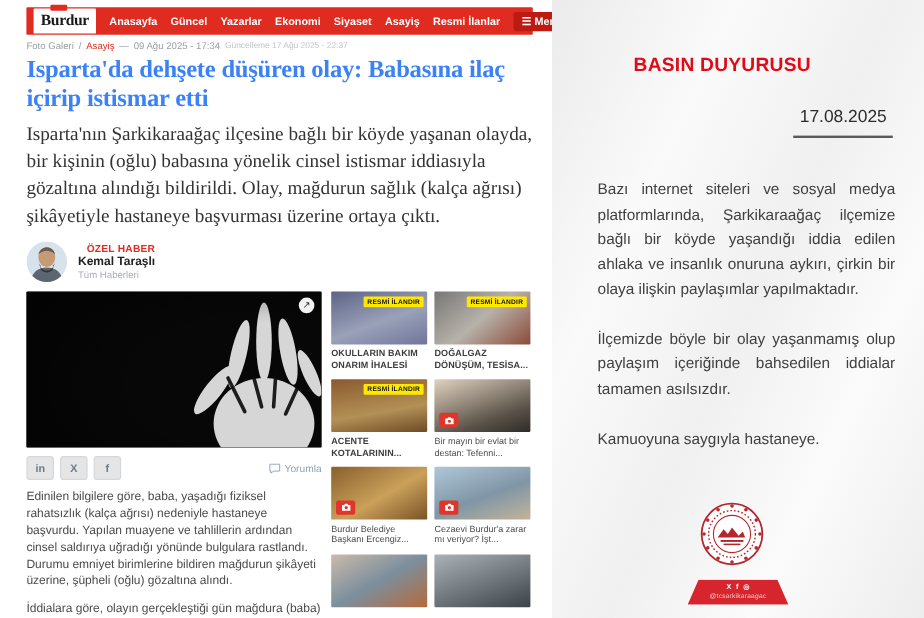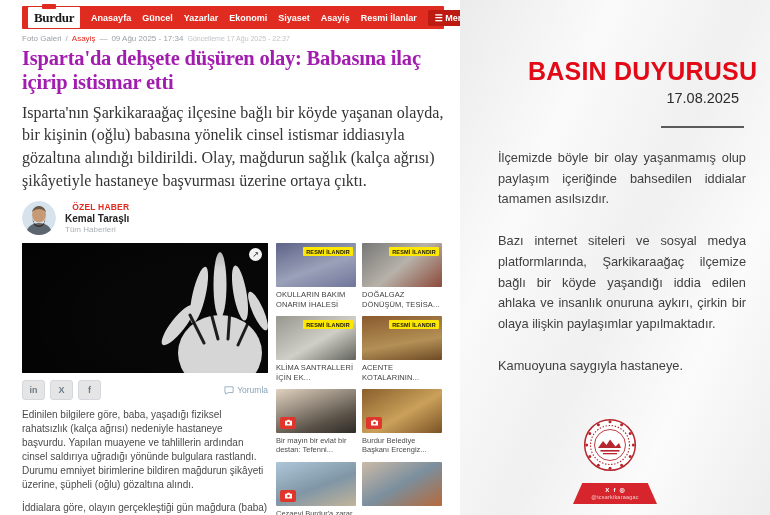--- a/index.html
+++ b/index.html
@@ -10,21 +10,21 @@
   .left-page{width:460px;box-sizing:border-box;padding:6px 16px 0 22px;background:#fff;}
   .nav{height:23px;background:#e02b20;display:flex;align-items:center;padding:0 6px;gap:11px;border-radius:1px;}
   .logo{background:#fff;padding:1px 6px 2px;position:relative;border-radius:1px;cursor:pointer;}
   .logo-txt{font-weight:bold;font-size:13px;color:#191919;letter-spacing:-0.3px;font-family:"Liberation Serif",serif;}
   .logo-tag{position:absolute;top:-3px;left:14px;width:14px;height:5px;background:#e02b20;border-radius:1px;}
   .nav-item{color:#fff;font-size:9px;font-weight:bold;white-space:nowrap;cursor:pointer;}
   .menu-btn{margin-left:auto;background:#bd1a12;color:#fff;font-size:9px;font-weight:bold;padding:3px 7px;border-radius:2px;cursor:pointer;white-space:nowrap;}
   .crumbs{display:flex;align-items:center;gap:4px;font-size:8px;color:#9aa0a6;margin:5px 0 2px;}
   .crumb-cat{color:#e02b20;}
   .crumb-upd{font-size:7px;color:#c0c4c9;}
-  h1.title{font-family:"Liberation Serif","DejaVu Serif",serif;font-size:20.5px;line-height:1.16;color:#a21caf;margin:4px 0 7px;letter-spacing:-0.2px;}
+  h1.title{font-family:"Liberation Serif","DejaVu Serif",serif;font-size:20.5px;line-height:1.16;color:#3b82f6;margin:4px 0 7px;letter-spacing:-0.2px;}
   .lead{font-family:"Liberation Serif","DejaVu Serif",serif;font-size:16px;line-height:1.42;color:#333;margin:0 0 9px;}
   .author{display:flex;align-items:center;gap:9px;margin:2px 0 8px;}
   .avatar{width:34px;height:34px;border-radius:50%;overflow:hidden;flex:0 0 34px;}
   .author-label{color:#e02b20;font-size:8.5px;font-weight:bold;letter-spacing:0.2px;text-align:right;}
   .author-name{color:#222;font-size:10px;font-weight:bold;margin-top:1px;}
   .author-link{color:#a9aeb4;font-size:8px;margin-top:1px;cursor:pointer;}
   .cols{display:flex;gap:8px;}
   .main-col{width:246px;flex:0 0 246px;}
   .hero{position:relative;width:246px;height:130px;background:#070707;border-radius:1px;overflow:hidden;}
   .hero-ic{position:absolute;top:5px;right:6px;width:13px;height:13px;border-radius:50%;background:#f2f2f2;color:#333;font-size:8px;line-height:13px;text-align:center;cursor:pointer;}
@@ -33,36 +33,36 @@
   .comment{margin-left:auto;display:flex;align-items:flex-end;gap:3px;color:#8aa4b8;font-size:8.5px;cursor:pointer;}
   .body-p{font-size:10px;line-height:1.4;color:#4a4a4a;margin:0 0 9px;}
   
   .side-col{width:166px;flex:0 0 166px;}
   .side-grid{display:flex;flex-wrap:wrap;column-gap:6px;row-gap:7px;}
   .side-item{width:80px;cursor:pointer;}
   .thumb{position:relative;width:80px;height:44px;border-radius:1px;overflow:hidden;}
   .badge-yellow{position:absolute;top:4px;right:3px;background:#ffe800;color:#111;font-size:5.5px;font-weight:bold;padding:1.5px 3px;border-radius:1px;letter-spacing:0.2px;}
   .badge-cam{position:absolute;bottom:4px;left:4px;width:16px;height:12px;background:#e0352b;border-radius:2px;display:flex;align-items:center;justify-content:center;}
   .cap{font-size:7.5px;line-height:1.25;margin-top:3px;color:#4c4c4c;}
-  .cap.off{color:#3e3e3e;font-weight:normal;letter-spacing:0.1px;}
+  .cap.off{color:#3e3e3e;font-weight:bold;letter-spacing:0.1px;}
   .t1{background:linear-gradient(160deg,#5e6388,#9aa1b8 55%,#70759a);}
   .t2{background:linear-gradient(140deg,#777,#b7b2a9 50%,#8c4a3a);}
   .t3{background:linear-gradient(150deg,#97968f,#cfcfc8 55%,#62625c);}
   .t4{background:linear-gradient(170deg,#8a5a2e,#b39055 60%,#6e4a26);}
   .g1{background:linear-gradient(160deg,#e0d2c0,#5a5248 70%,#2e2b26);}
   .g2{background:linear-gradient(150deg,#8a5f2c,#caa05a 55%,#7a5326);}
   .g3{background:linear-gradient(160deg,#86b8dd,#3e7fae 55%,#2e6b55);}
   .g4{background:linear-gradient(160deg,#aec7d8,#8096a6 55%,#c2b49a);}
   .g5{background:linear-gradient(150deg,#cbbaa8,#7b8f9e 50%,#b56a3a);}
   .g6{background:linear-gradient(160deg,#aab2b8,#6e767c 55%,#3c4246);}
 
   
   .right-page{position:relative;width:310px;height:515px;background:linear-gradient(115deg,#ebebeb 0%,#fafafa 28%,#f0f0f0 52%,#fbfbfb 74%,#ededed 100%);}
-  .pr-title{position:absolute;left:68px;top:57px;color:#e30a17;font-size:25px;font-weight:800;letter-spacing:0.2px;white-space:nowrap;}
-  .pr-date{position:absolute;right:26px;top:90px;font-size:14.5px;color:#2b2b2b;border-bottom:2px solid #5a5a5a;padding:0 5px 20px;}
+  .pr-title{position:absolute;left:68px;top:46px;color:#e30a17;font-size:16px;font-weight:800;letter-spacing:0.2px;white-space:nowrap;}
+  .pr-date{position:absolute;right:26px;top:90px;font-size:14.5px;color:#2b2b2b;border-bottom:2px solid #5a5a5a;padding:0 5px 7px;}
   .pr-body{position:absolute;left:38px;right:24px;top:148px;}
   .pr-body p{font-size:12.8px;line-height:1.62;color:#3f3f3f;text-align:justify;margin:0 0 21px;}
   .pr-body p:last-child{text-align:left;margin-top:12px;}
   .seal{position:absolute;left:123px;top:418px;width:54px;height:54px;}
   .banner{position:absolute;left:113px;top:483px;width:84px;height:21px;background:#d6252c;clip-path:polygon(11% 0,89% 0,100% 100%,0 100%);display:flex;flex-direction:column;align-items:center;justify-content:center;gap:1px;}
   .banner-icons{display:flex;gap:4px;color:#fff;font-size:6px;font-weight:bold;line-height:6px;}
   .banner-handle{color:#f6c9cb;font-size:5.5px;line-height:6px;letter-spacing:0.2px;}
 </style>
 </head>
 <body>
@@ -179,26 +179,20 @@
             </div>
             <div class="cap off">OKULLARIN BAKIM ONARIM İHALESİ</div>
           </div>
           <div class="side-item">
             <div class="thumb t2">
               <span class="badge-yellow">RESMİ İLANDIR</span>
             </div>
             <div class="cap off">DOĞALGAZ DÖNÜŞÜM, TESİSA...</div>
           </div>
           <div class="side-item">
-            <div class="thumb t3">
-              <span class="badge-yellow">RESMİ İLANDIR</span>
-            </div>
-            <div class="cap off">KLİMA SANTRALLERİ İÇİN EK...</div>
-          </div>
-          <div class="side-item">
             <div class="thumb t4">
               <span class="badge-yellow">RESMİ İLANDIR</span>
             </div>
             <div class="cap off">ACENTE KOTALARININ...</div>
           </div>
 
           <div class="side-item">
             <div class="thumb g1">
               <span class="badge-cam">
                 <svg width="9" height="7" viewBox="0 0 10 8">
@@ -245,22 +239,22 @@
           </div>
         </div>
       </div>
     </div>
   </div>
 
   <div class="right-page">
     <div class="pr-title">BASIN DUYURUSU</div>
     <div class="pr-date">17.08.2025</div>
     <div class="pr-body">
+      <p>Bazı internet siteleri ve sosyal medya platformlarında, Şarkikaraağaç ilçemize bağlı bir köyde yaşandığı iddia edilen ahlaka ve insanlık onuruna aykırı, çirkin bir olaya ilişkin paylaşımlar yapılmaktadır.</p>
       <p>İlçemizde böyle bir olay yaşanmamış olup paylaşım içeriğinde bahsedilen iddialar tamamen asılsızdır.</p>
-      <p>Bazı internet siteleri ve sosyal medya platformlarında, Şarkikaraağaç ilçemize bağlı bir köyde yaşandığı iddia edilen ahlaka ve insanlık onuruna aykırı, çirkin bir olaya ilişkin paylaşımlar yapılmaktadır.</p>
       <p>Kamuoyuna saygıyla hastaneye.</p>
     </div>
 
     <div class="seal">
       <svg width="54" height="54" viewBox="0 0 54 54">
         <circle cx="27" cy="27" r="25.3" fill="#fff" stroke="#b5272d" stroke-width="1.5"></circle>
         <g fill="#b5272d">
           <circle cx="50.3" cy="27" r="1.5"></circle>
             <circle cx="47.2" cy="38.6" r="1.5"></circle>
             <circle cx="38.6" cy="47.2" r="1.5"></circle>

